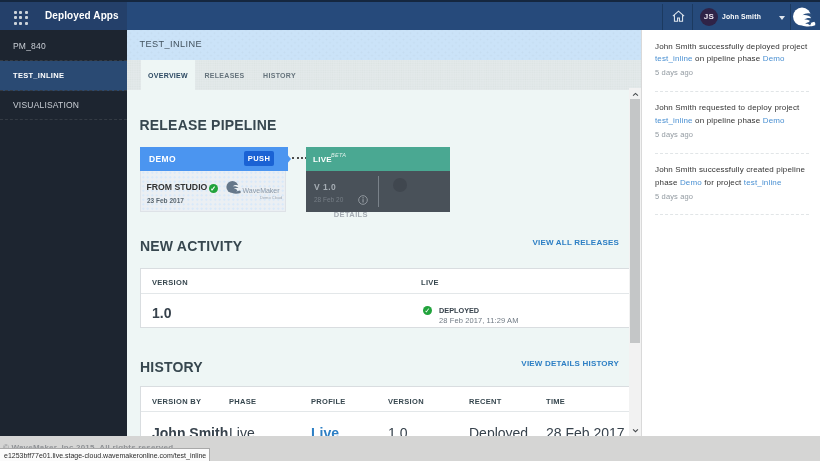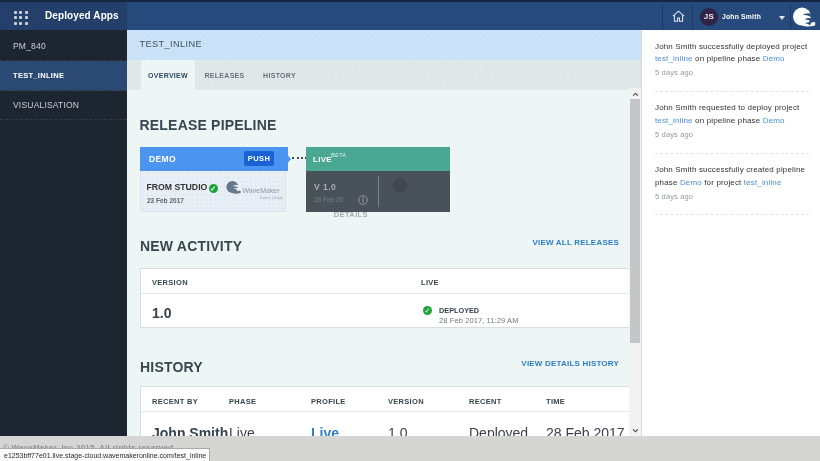--- a/index.html
+++ b/index.html
@@ -200,21 +200,21 @@
         <span class="dcell" style="left:11px;top:11px;font-weight:bold">1.0</span>
         <span class="chk abs" style="left:282px;top:11.5px">✓</span>
         <span class="dcell" style="left:298px;top:11.5px;font-weight:bold;font-size:7.3px">DEPLOYED<br><span class="sub" style="display:block">28 Feb 2017, 11:29 AM</span></span>
       </div>
     </div>
 
     <div class="h1" style="left:13px;top:268.5px">HISTORY</div>
     <div class="lnk" style="right:10px;top:269px">VIEW DETAILS HISTORY</div>
     <div id="tbl2" class="tbl">
       <div class="trow thead" style="height:25px">
-        <span class="cell" style="left:11px;top:9.5px">RECENT BY</span>
+        <span class="cell" style="left:11px;top:9.5px">VERSION BY</span>
         <span class="cell" style="left:88px;top:9.5px">PHASE</span>
         <span class="cell" style="left:170px;top:9.5px">PROFILE</span>
         <span class="cell" style="left:247px;top:9.5px">VERSION</span>
         <span class="cell" style="left:328px;top:9.5px">RECENT</span>
         <span class="cell" style="left:405px;top:9.5px">TIME</span>
       </div>
       <div class="trow" style="height:40px">
         <span class="dcell" style="left:11px;top:12.5px;font-weight:bold">John Smith</span>
         <span class="dcell" style="left:88px;top:12.5px">Live</span>
         <span class="dcell" style="left:170px;top:12.5px;color:#2d7fc4;font-weight:bold">Live</span>

